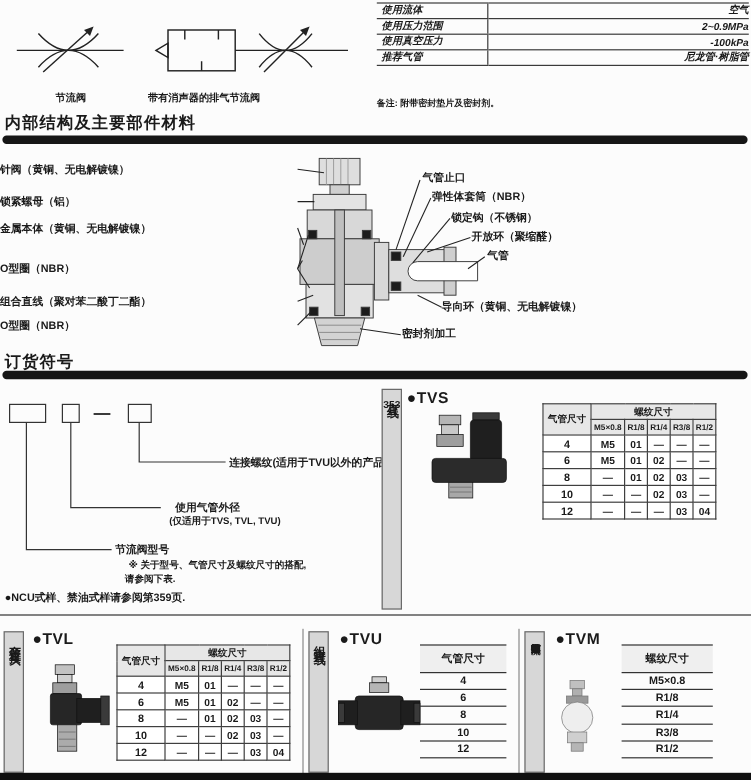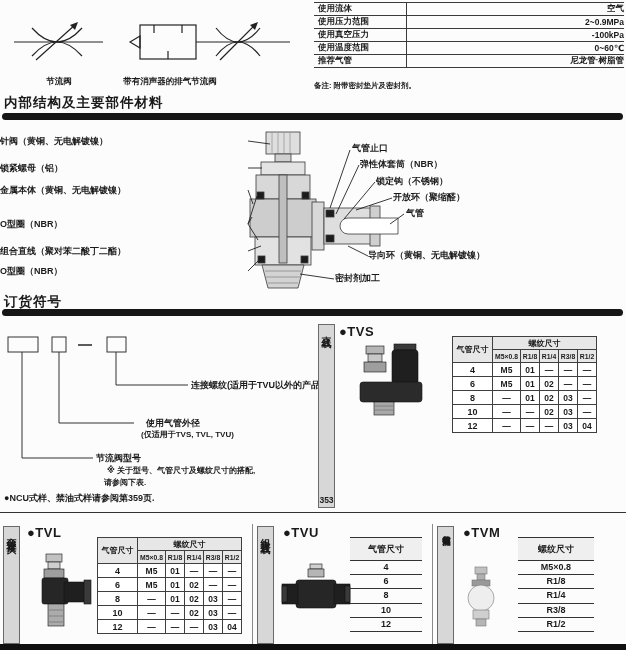--- a/index.html
+++ b/index.html
@@ -3,35 +3,35 @@
 <meta charset="utf-8">
 <style>
   html,body{margin:0;padding:0;background:#e8e8e8;}
   .page{position:relative;width:626px;height:650px;background:#fcfcfc;overflow:hidden;
         font-family:"Liberation Sans","DejaVu Sans",sans-serif;color:#1a1a1a;}
   .abs{position:absolute;}
   .caption{font-size:8.5px;font-weight:bold;text-align:center;}
   
   .spec-table{border-collapse:collapse;width:310px;table-layout:fixed;}
   .spec-table td{border-top:1px solid #3a3a3a;border-bottom:1px solid #3a3a3a;
-      height:12px;font-size:8.5px;font-weight:bold;padding:0 0 0 4px;}
+      height:12px;font-size:8.5px;font-weight:bold;padding:0 0 0 4px;font-style:italic;}
   .spec-table td.val{border-left:1px solid #3a3a3a;text-align:right;padding:0;font-weight:600;}
   .spec-note{font-size:7.5px;font-weight:bold;}
   
   .sec-head{font-size:13.5px;font-weight:bold;letter-spacing:1px;}
   .black-bar{height:7px;background:#161616;border-radius:4px;}
   
   .lab{font-size:9px;font-weight:bold;white-space:nowrap;}
   .lab-l{width:247px;text-align:left;}
   
   .ord-lab{font-size:9px;font-weight:bold;white-space:nowrap;}
   .ord-note{font-size:8px;font-weight:600;white-space:nowrap;}
   
   .vtab{width:17px;background:#d7d7d7;border:1px solid #6a6a6a;box-sizing:border-box;
-        display:flex;flex-direction:column;align-items:center;justify-content:space-between;}
+        display:flex;flex-direction:column;align-items:center;}
   .vtext{writing-mode:vertical-rl;text-orientation:upright;font-size:10px;font-weight:bold;
          letter-spacing:2px;margin-top:3px;line-height:15px;}
   .vtext.small{font-size:8px;letter-spacing:0;line-height:14px;}
   .pagenum{font-size:8.5px;font-weight:bold;margin-bottom:2px;}
   .sec-title{font-size:13px;font-weight:bold;letter-spacing:.5px;}
   
   .size-table{border-collapse:collapse;table-layout:fixed;background:#fff;}
   .size-table td{border:1px solid #3f3f3f;text-align:center;padding:0;height:12px;
       font-size:8.5px;font-weight:600;overflow:hidden;}
   .size-table td.hd{background:#e7e7e7;font-size:8px;font-weight:bold;}
@@ -86,24 +86,20 @@
       <td>使用流体</td>
       <td class="val">空气</td>
         </tr>
     <tr>
       <td>使用压力范围</td>
       <td class="val">2~0.9MPa</td>
         </tr>
     <tr>
       <td>使用真空压力</td>
       <td class="val">-100kPa</td>
-        </tr>
-    <tr>
-      <td>使用温度范围</td>
-      <td class="val">0~60℃</td>
         </tr>
     <tr>
       <td>推荐气管</td>
       <td class="val">尼龙管·树脂管</td>
         </tr>
   </tbody>
     </table>
   <div class="abs spec-note" style="left:314px;top:81px">备注: 附带密封垫片及密封剂。</div>
 
   <div class="abs sec-head" style="left:4px;top:94px">内部结构及主要部件材料</div>

